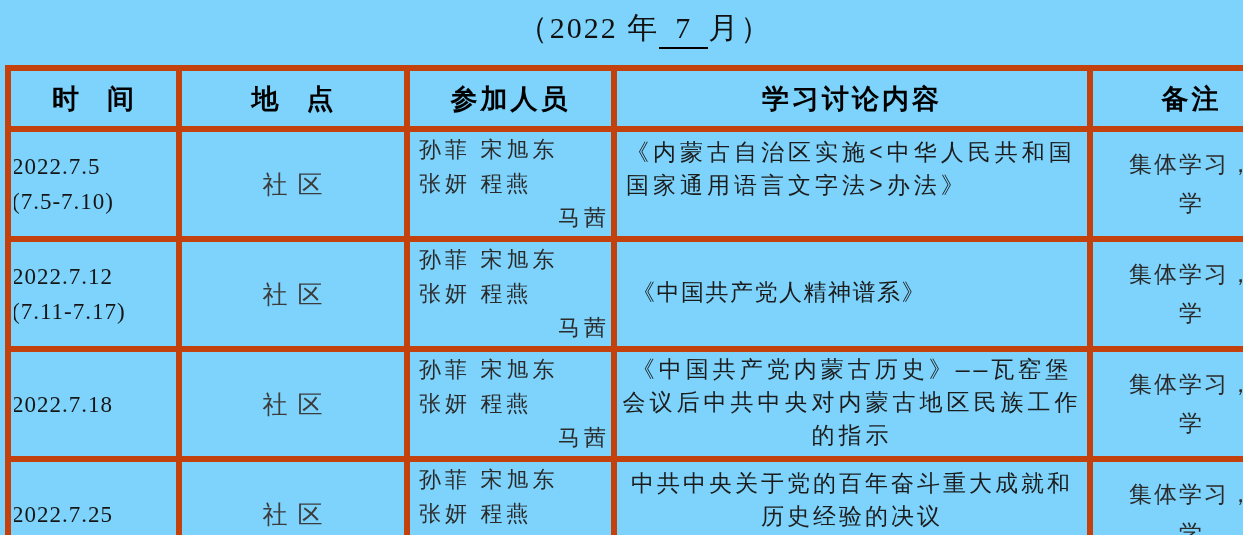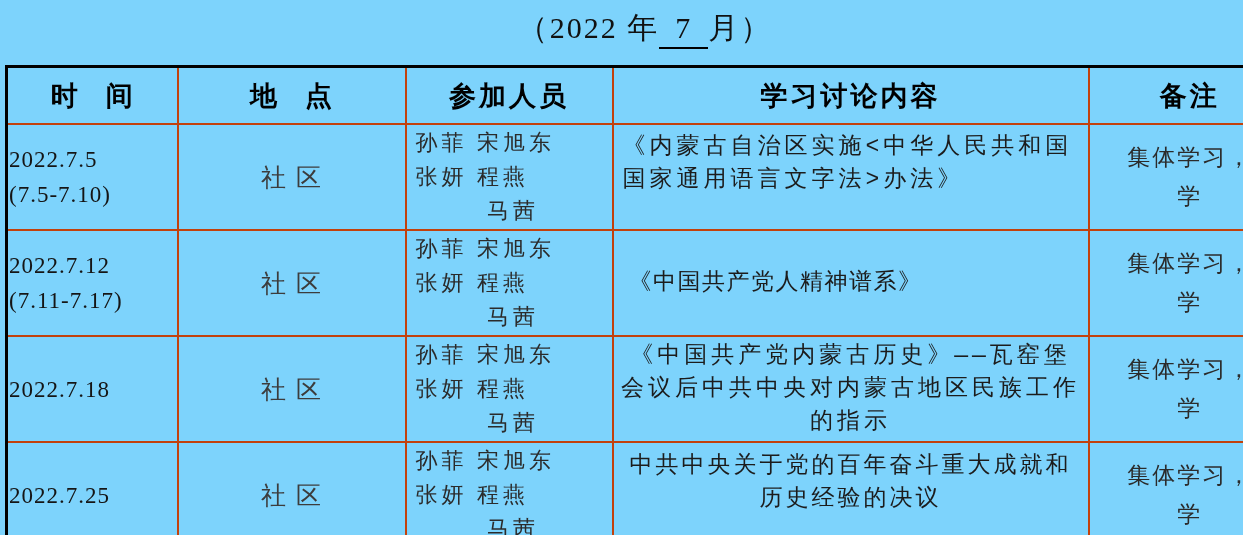--- a/index.html
+++ b/index.html
@@ -26,21 +26,21 @@
     line-height:1.2;
   }
   
   table.sched {
     position:absolute; top:65px; left:5px;
     width:1285px;
     border-collapse:collapse;
     table-layout:fixed;
     border:3px solid #000;
   }
-  .sched th, .sched td { border:2px solid #c2410c; overflow:hidden; }
+  .sched th, .sched td { border:6px solid #c2410c; overflow:hidden; }
   .sched th {
     height:53px;
     font-family:"Liberation Sans","DejaVu Sans",sans-serif;
     font-weight:bold;
     font-size:27px;
     letter-spacing:3px;
     text-align:center;
     vertical-align:middle;
     color:#000;
   }
@@ -60,21 +60,21 @@
     font-size:25px; letter-spacing:10px; padding-left:10px;
     color:#3c3c3c;
     border-radius:8px;
   }
   td.part {
     vertical-align:middle;
     font-size:22px; line-height:34px; letter-spacing:4px;
     padding-left:9px;
     color:#2b2b2b;
   }
-  td.part .pl-c { text-align:center; }
+  td.part .pl-c { text-align:right; }
   td.content {
     font-size:23px; line-height:33px;
     color:#1c1c1c;
     font-family:Liberation Mono, monospace;
   }
   td.content.ct-r1 { vertical-align:top; text-align:left; padding:6px 4px 0 9px; letter-spacing:4px; }
   td.content.ct-r2 { vertical-align:middle; text-align:left; padding-left:15px; letter-spacing:1.5px; }
   td.content.ct-r3 { vertical-align:middle; text-align:center; letter-spacing:4px; }
   td.content.ct-r4 { vertical-align:top; text-align:center; padding-top:7px; letter-spacing:3px; }
   td.remark {

